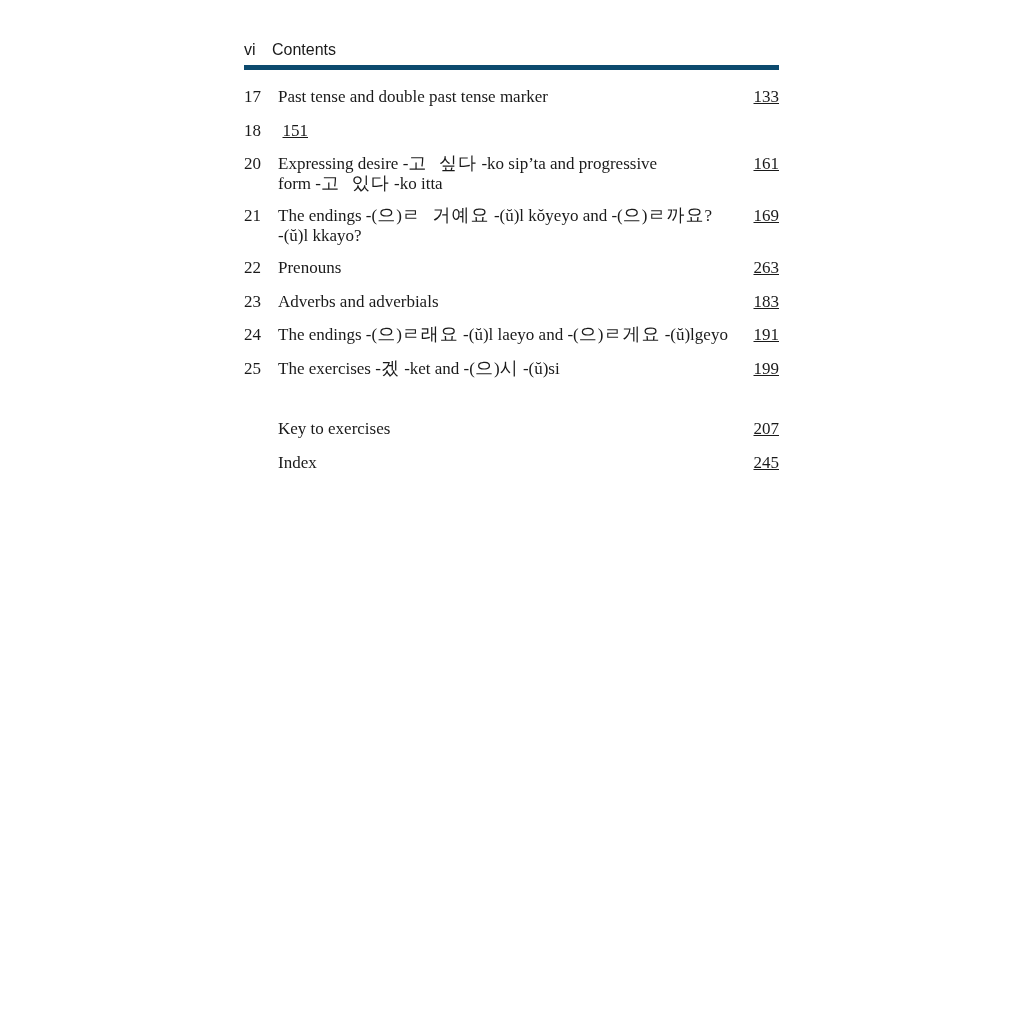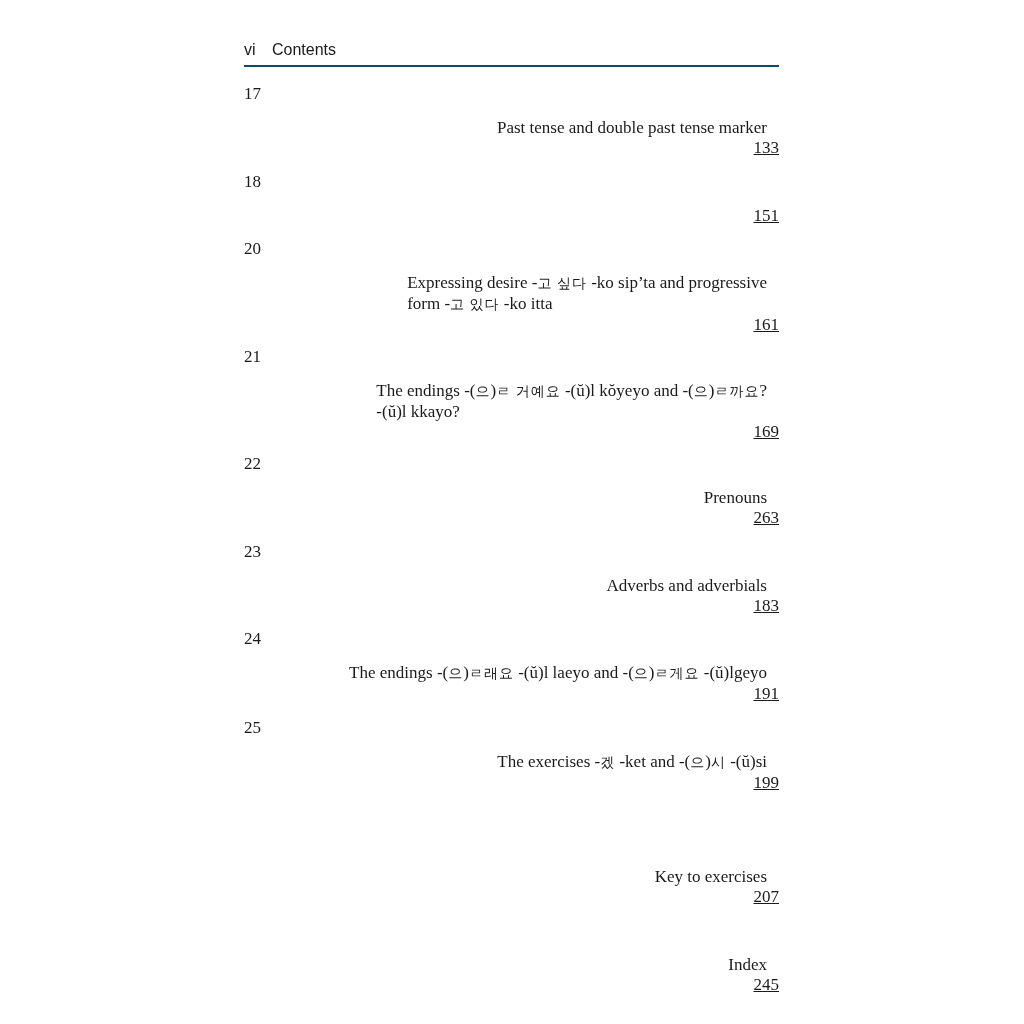--- a/index.html
+++ b/index.html
@@ -21,36 +21,34 @@
       width: 535px;
     }
     .running-head {
       display: flex;
       align-items: baseline;
       font-family: "Liberation Sans", "DejaVu Sans", sans-serif;
       font-size: 16px;
       height: 24px;
       line-height: 24px;
       padding-bottom: 3px;
-      border-bottom: 2px solid #0c4a6e;
+      border-bottom: 5px solid #0c4a6e;
     }
     .running-head .folio {
       width: 28px;
     }
     .toc {
       margin-top: 17px;
       font-family: "Liberation Serif", "DejaVu Serif", serif;
       font-size: 17px;
       line-height: 20px;
     }
     .entry {
       display: flex;
-      align-items: flex-end;
       margin-bottom: 13.5px;
-      flex-direction: column;
     }
     .entry .num {
       width: 34px;
       flex: 0 0 34px;
       align-self: flex-start;
     }
     .entry .title {
       flex: 1 1 auto;
       padding-right: 12px;
     }
@@ -58,22 +56,22 @@
       flex: 0 0 auto;
       text-align: right;
       min-width: 30px;
       text-decoration: underline;
     }
     .entry .title .line {
       display: block;
     }
     .it { }
     .ko {
-      font-family: Liberation Serif, serif;
-      font-size: 14px;
+      font-family: Liberation Mono, monospace;
+      font-size: 18px;
       letter-spacing: 1px;
     }
     .gap { height: 27px; }
     .entry.multi { margin-bottom: 12px; }
   </style>
 </head>
 <body>
 
 <div class="page">
   <div class="running-head">

